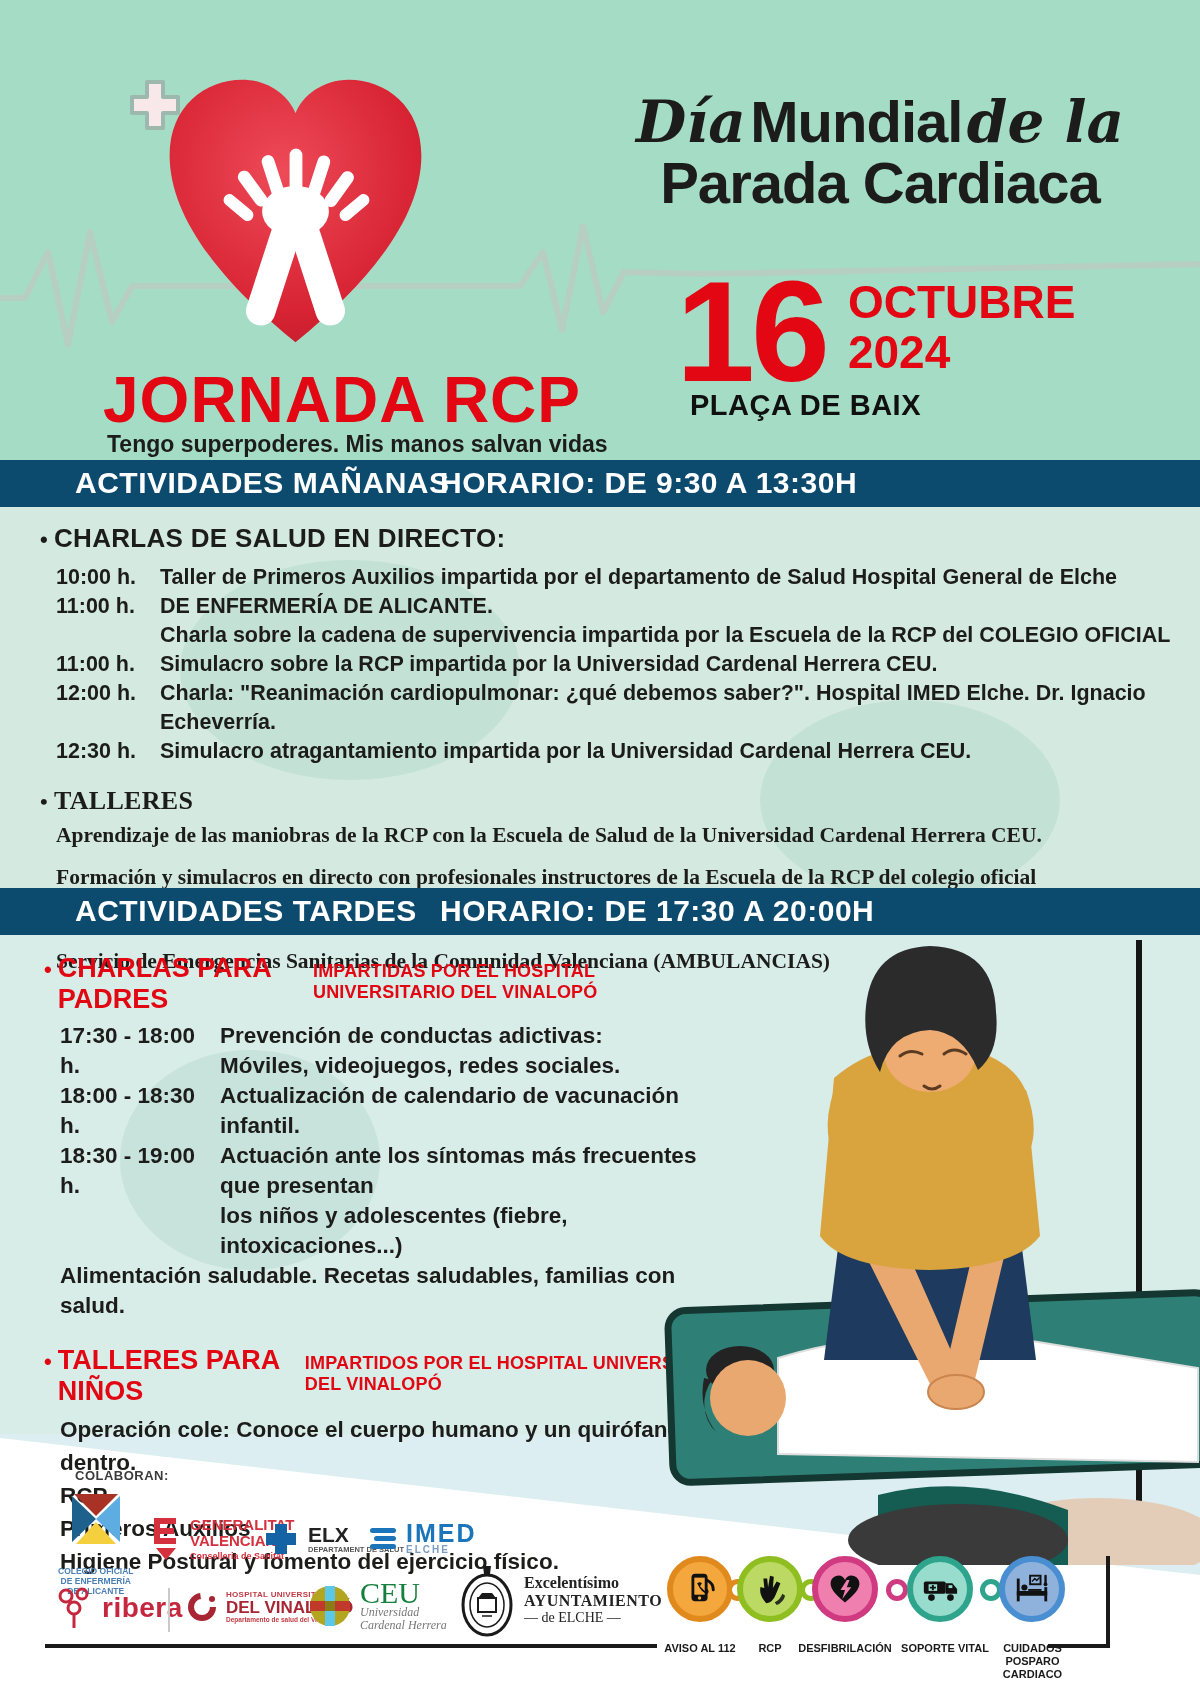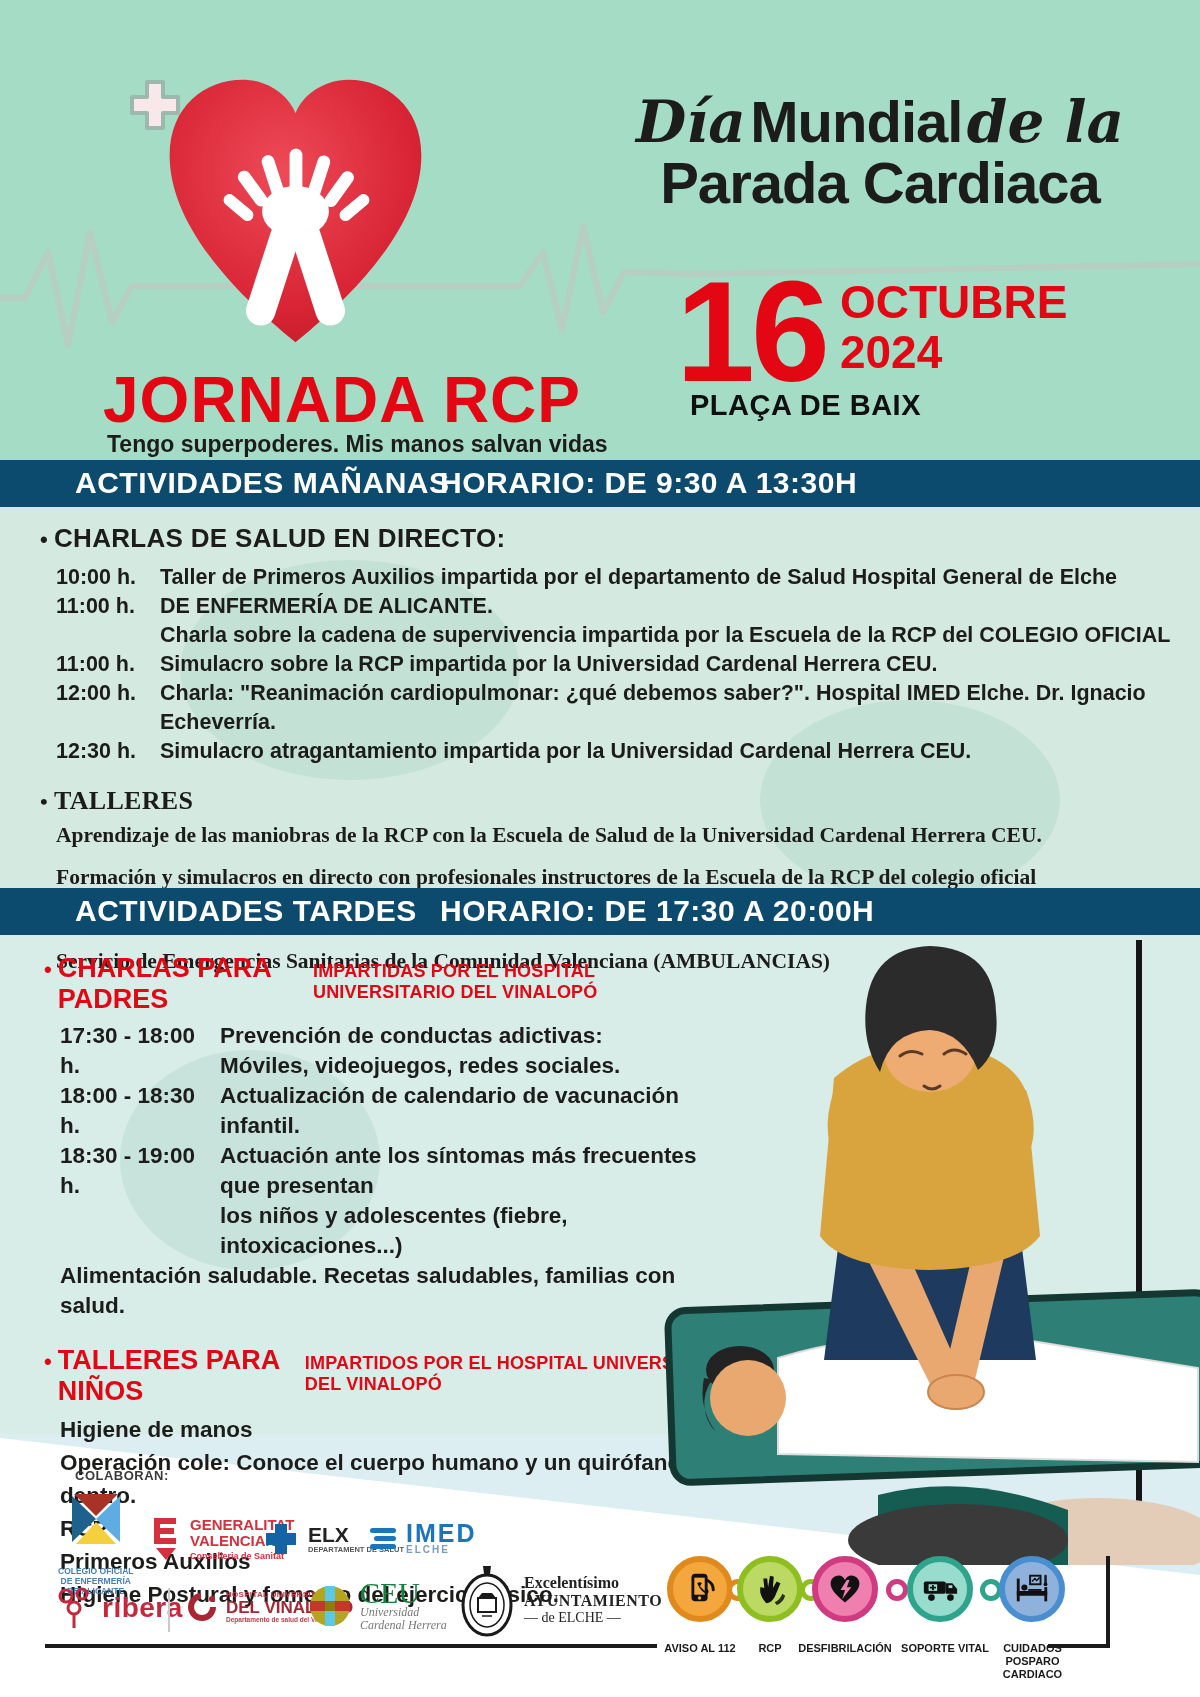--- a/index.html
+++ b/index.html
@@ -17,21 +17,21 @@
   
   .banner{left:0;width:1200px;height:47px;background:#0c4a6e;color:#fff;z-index:4;}
   .banner .t1{position:absolute;left:75px;top:6px;font-size:30px;font-weight:700;letter-spacing:.5px;}
   .banner .t2{position:absolute;left:440px;top:6px;font-size:30px;font-weight:700;letter-spacing:.5px;}
   
   .title{left:575px;top:92px;width:610px;text-align:center;line-height:1.05;z-index:3;}
   .title .script{font-family:"DejaVu Serif",serif;font-style:italic;font-weight:700;font-size:58px;}
   .title .boldw{font-weight:800;font-size:58px;letter-spacing:-1px;}
   .dateblk{left:676px;top:274px;display:flex;align-items:flex-start;z-index:3;color:#e30613;}
   .day{font-size:142px;font-weight:800;line-height:.82;letter-spacing:-4px;}
-  .monyr{margin-left:14px;margin-top:4px;font-weight:800;font-size:46px;line-height:1.08;}
+  .monyr{margin-left:22px;margin-top:4px;font-weight:800;font-size:46px;line-height:1.08;}
   .location{left:690px;top:389px;width:300px;font-size:29px;font-weight:800;color:#101010;letter-spacing:.5px;z-index:3;}
   .jornada{left:103px;top:363px;font-size:64px;font-weight:800;color:#e30613;letter-spacing:1px;z-index:3;}
   .tagline{left:107px;top:431px;font-size:23px;font-weight:700;z-index:3;}
   
   .m-wrap{left:0;top:0;width:1140px;padding:12px 0 0 56px;}
   .sec-head{font-size:26px;font-weight:800;letter-spacing:.3px;margin:4px 0 9px -16px;}
   .sec-head .dot{font-size:22px;margin-right:6px;}
   .m-row{display:flex;font-size:21.5px;font-weight:700;line-height:29px;}
   .m-time{width:104px;flex:none;}
   .m-text{flex:1;}
@@ -234,21 +234,20 @@
         <div class="a-text">
             <div>Alimentación saludable. Recetas saludables, familias con salud.</div>
           </div>
       </div>
       <div class="kids">
         <div class="a-head">
           <span class="dot">•</span>
           <span>TALLERES PARA NIÑOS</span>
           <span class="a-sub">IMPARTIDOS POR EL HOSPITAL  UNIVERSITARIO DEL VINALOPÓ</span>
         </div>
-        <div class="k-line">Higiene de manos</div>
         <div class="k-line">Operación cole: Conoce el cuerpo humano y un quirófano por dentro.</div>
         <div class="k-line">RCP</div>
         <div class="k-line">Primeros Auxilios</div>
         <div class="k-line">Higiene Postural y fomento del ejercicio físico.</div>
       </div>
     </div>
   </div>
 
   <svg class="abs illus" viewBox="0 0 575 625">
     <rect x="508" y="0" width="6" height="600" fill="#151515"></rect>

